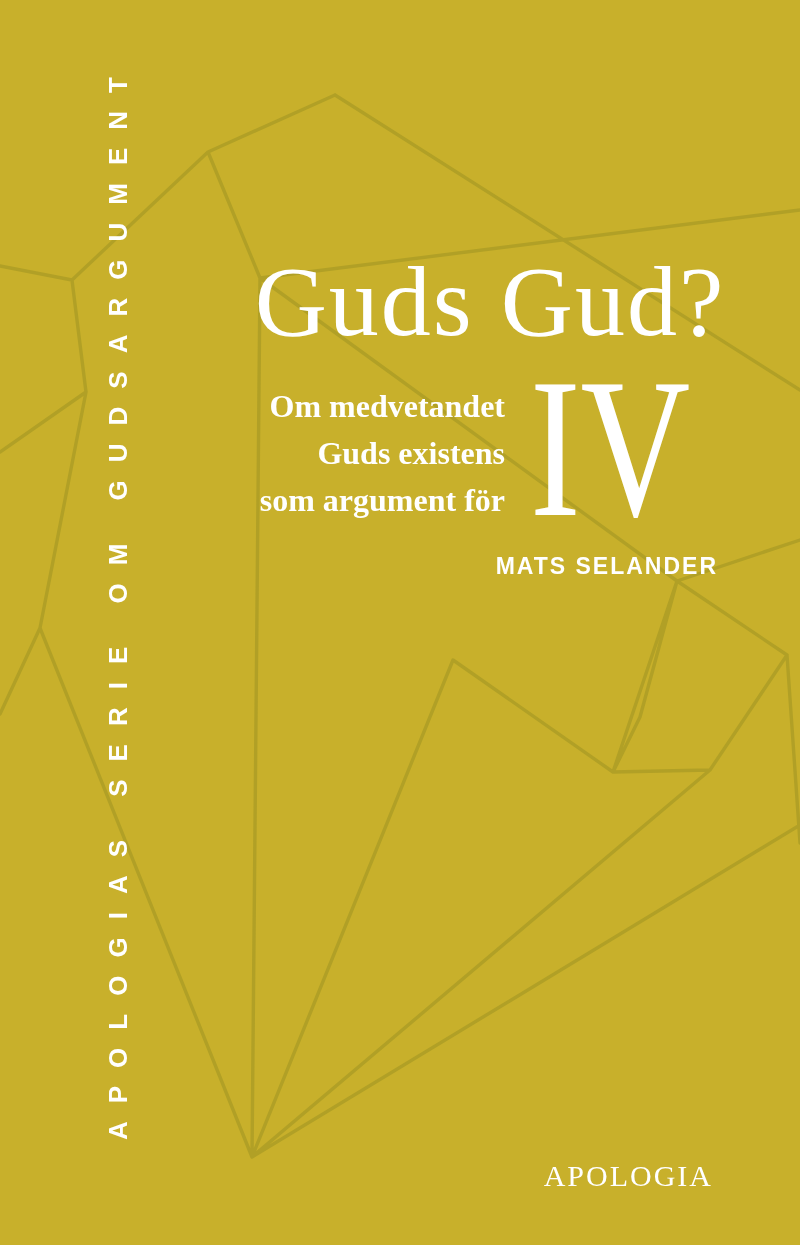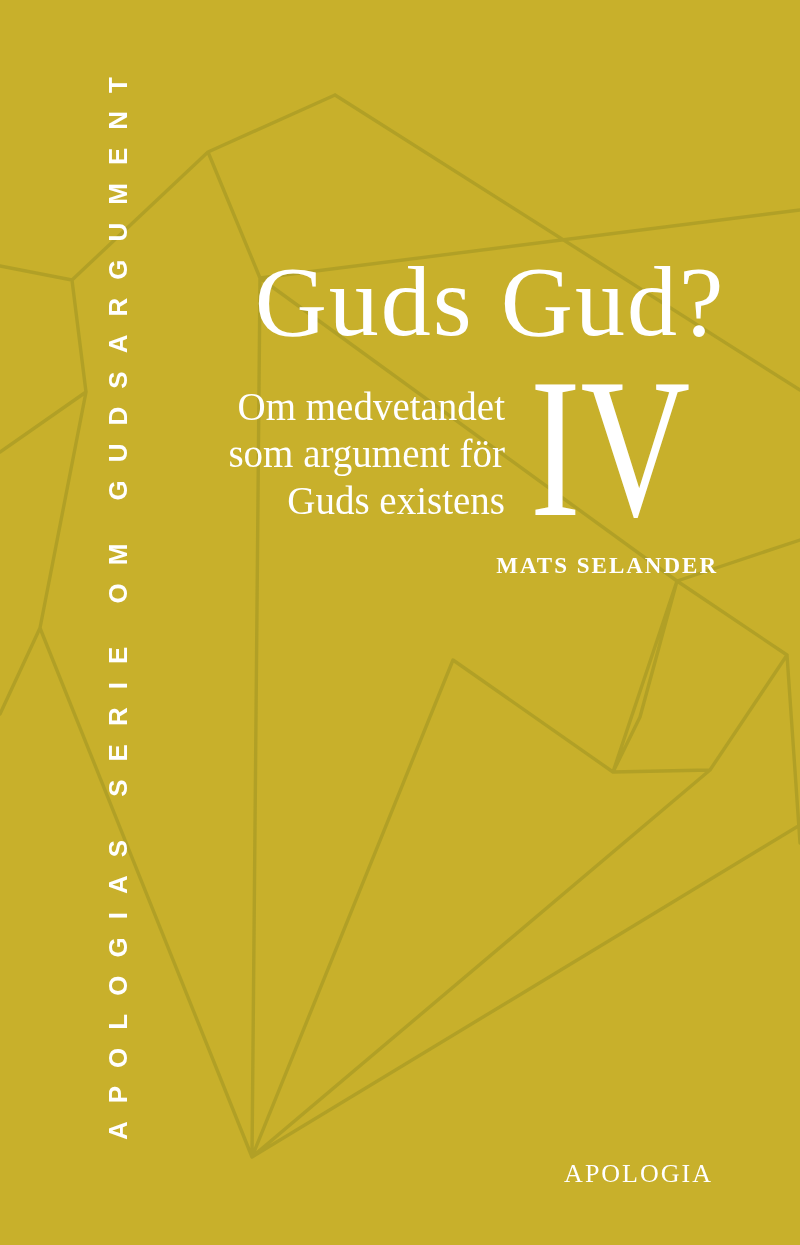--- a/index.html
+++ b/index.html
@@ -49,51 +49,52 @@
     font-size:100px;
     letter-spacing:2px;
     line-height:1;
     color:var(--txt);
     white-space:nowrap;
   }
   .subtitle{
     position:absolute;
     right:295px;top:383px;
     text-align:right;
-    font-size:39px;
+    font-size:32px;
     line-height:47px;
     color:var(--txt);
     white-space:nowrap;
+    font-weight:bold;
   }
   .numeral{
     position:absolute;
     left:530px;top:348px;
     font-size:200px;
     line-height:1;
     color:var(--txt);
     transform:scaleX(0.76);
     transform-origin:left top;
     white-space:nowrap;
   }
   .authors{
     position:absolute;
     right:82px;top:547px;
     text-align:right;
-    font-family:Liberation Serif, serif;
+    font-family:Liberation Sans, sans-serif;
     font-weight:bold;
     font-size:23px;
     letter-spacing:2px;
     line-height:38px;
     color:var(--txt);
     white-space:nowrap;
   }
   .publisher{
     position:absolute;
     right:87px;top:1159px;
-    font-size:26px;
+    font-size:30px;
     letter-spacing:2px;
     color:var(--txt);
     white-space:nowrap;
   }
 </style>
 </head>
 <body>
 
 <div class="cover">
 
@@ -114,22 +115,22 @@
       M613,772 L710,770
       M252,1157 L800,825"></path>
   </svg>
 
   <div class="spine">APOLOGIAS SERIE OM GUDSARGUMENT</div>
 
   <div class="title">Guds Gud?</div>
 
   <div class="subtitle">
     <div>Om medvetandet</div>
+    <div>Guds existens</div>
     <div>som argument för</div>
-    <div>Guds existens</div>
   </div>
 
   <div class="numeral">IV</div>
 
   <div class="authors">
     <div>MATS SELANDER</div>
   </div>
 
   <div class="publisher">APOLOGIA</div>
 

